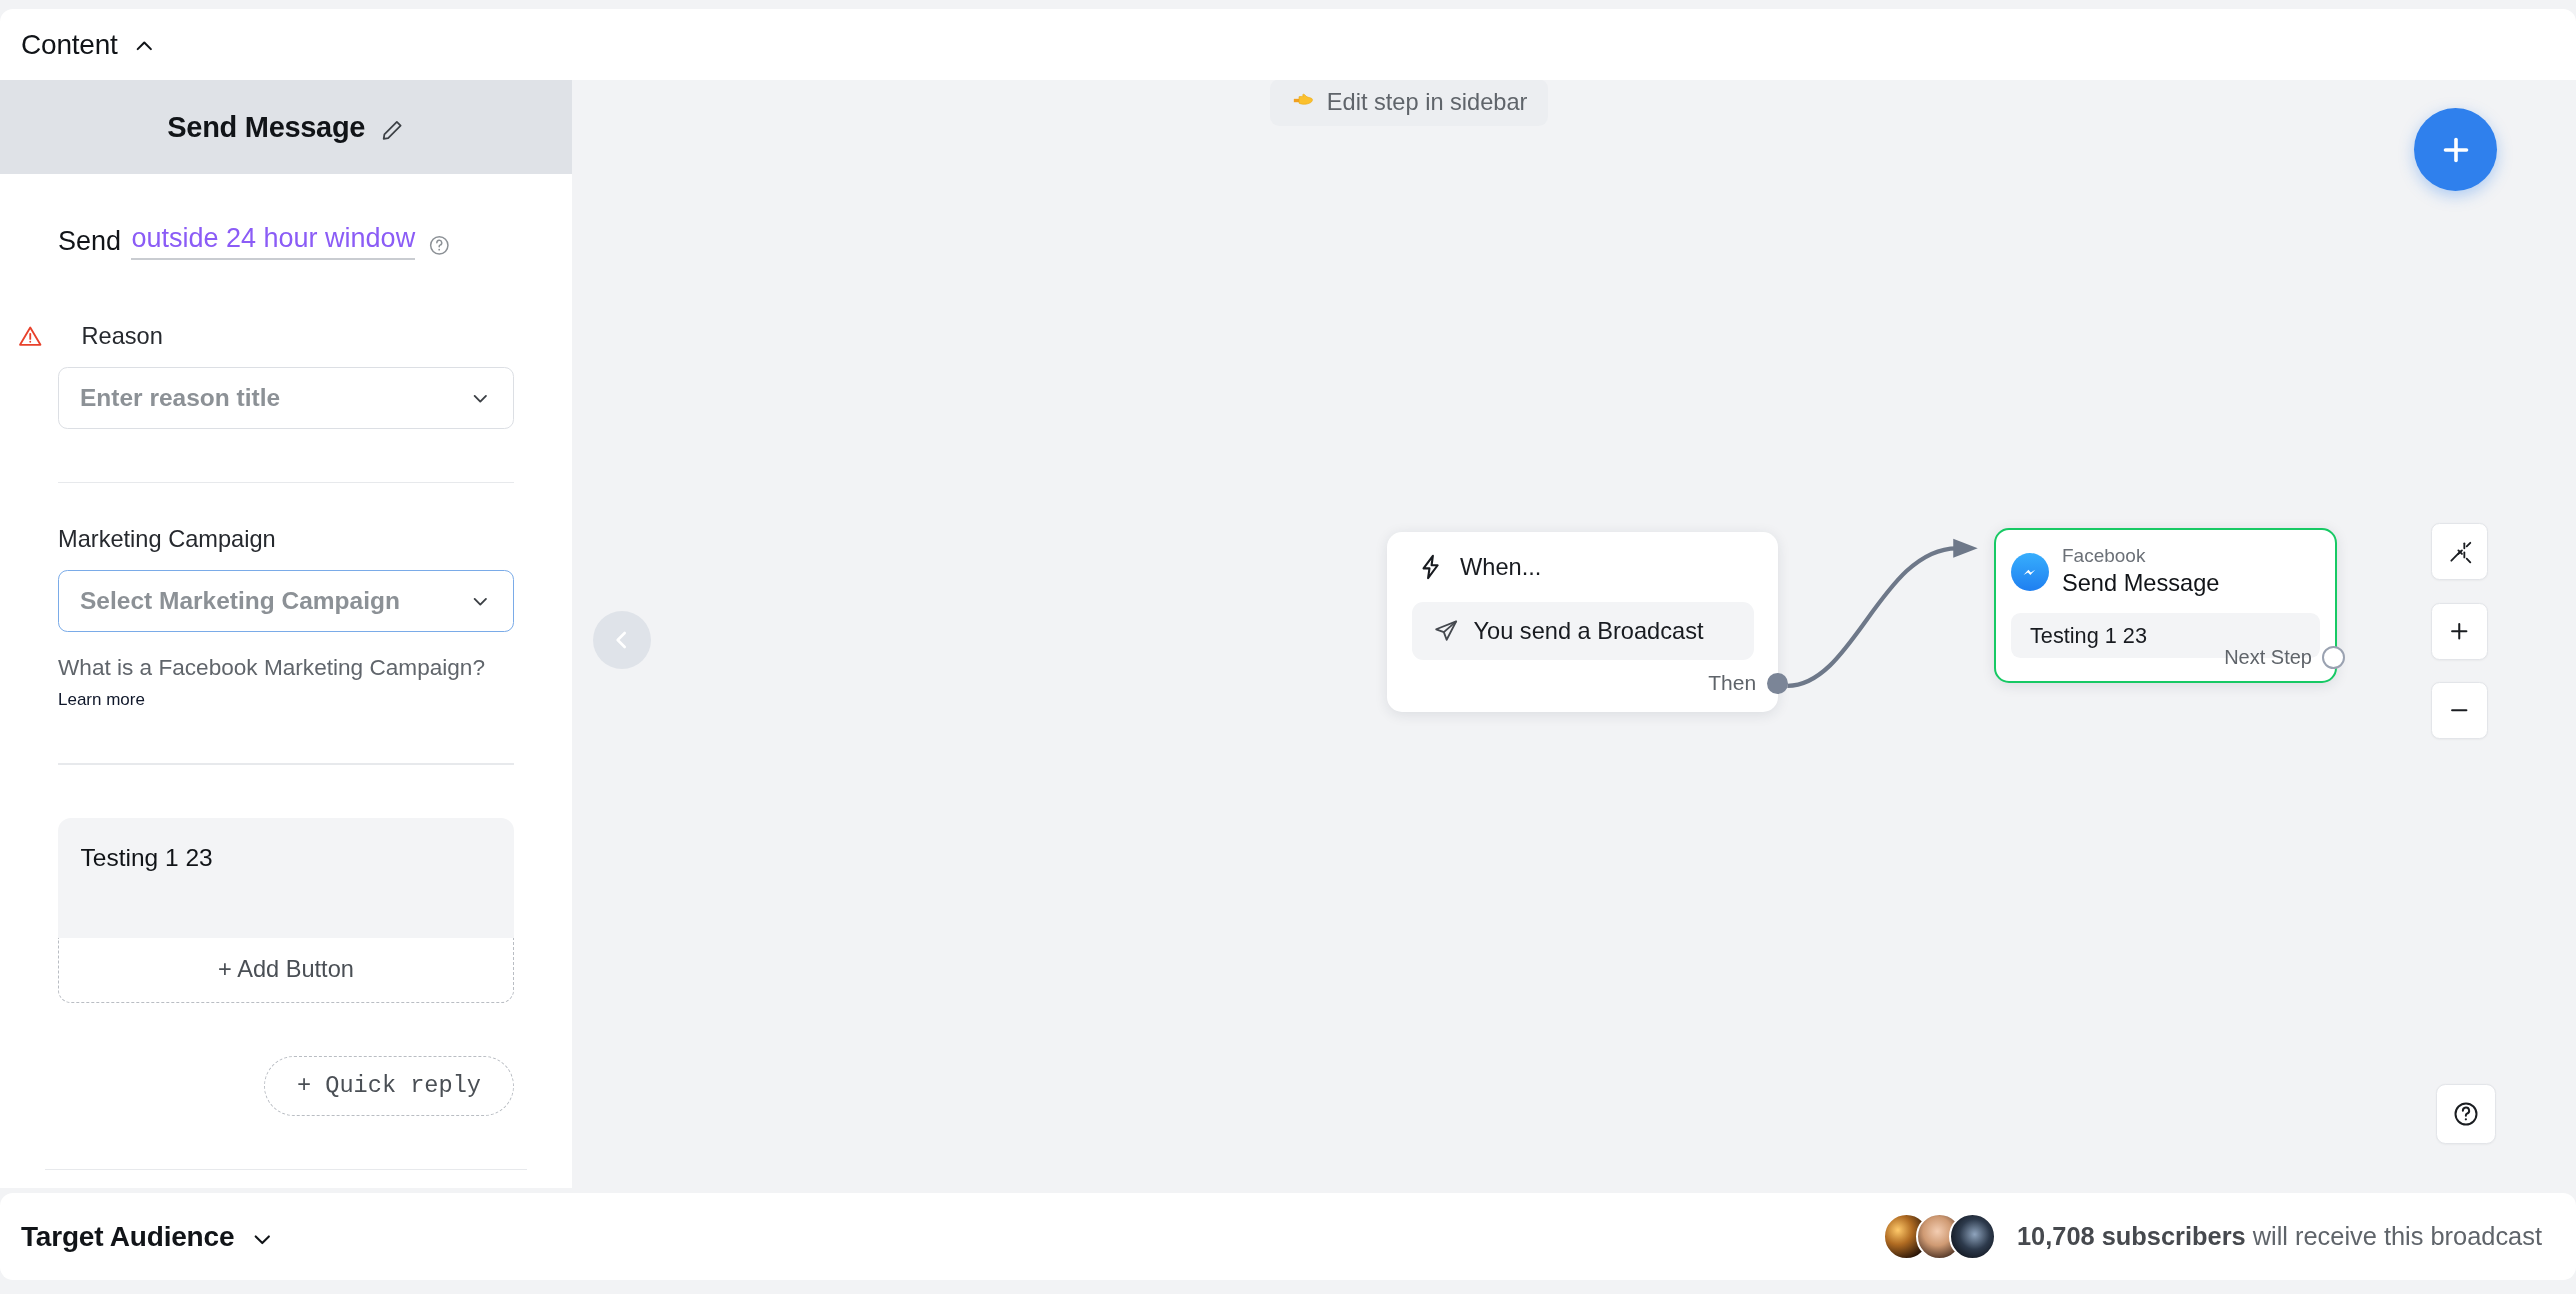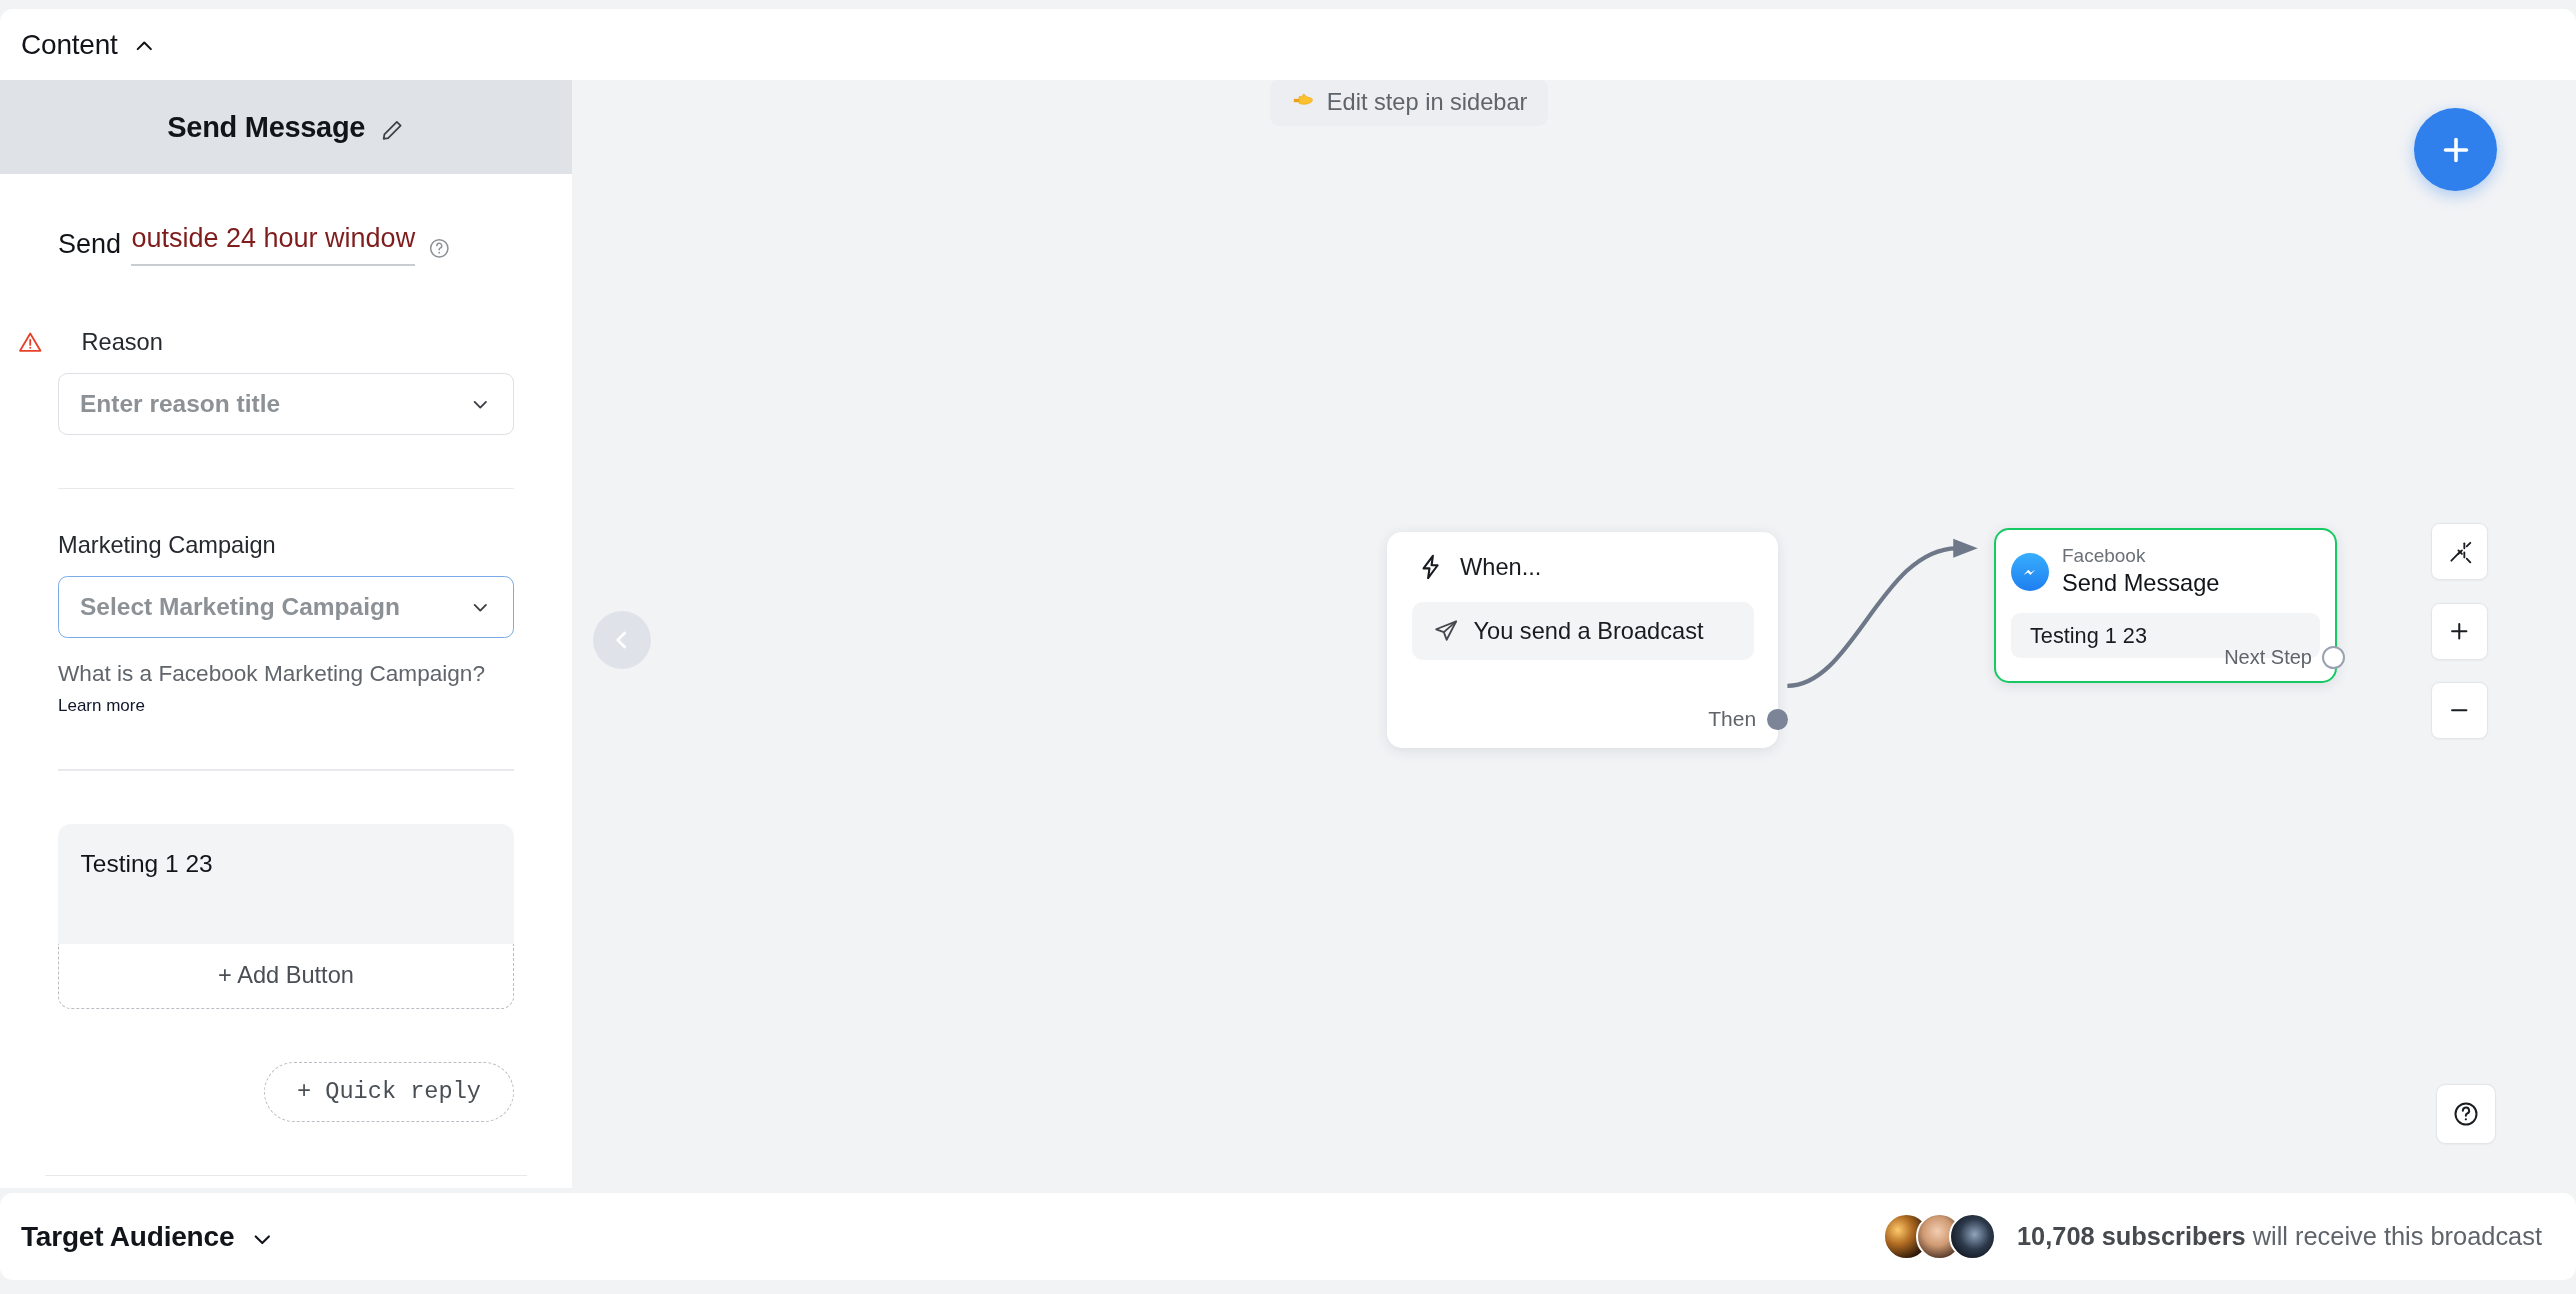--- a/index.html
+++ b/index.html
@@ -43,22 +43,22 @@
   }
   .pencil-icon{margin-left:15px;width:24.5px;height:24.5px;display:inline-block;position:relative;top:2.8px;}
 
   .sb-body{padding:0 58px;box-sizing:border-box;}
 
   .send-row{
     display:flex;align-items:center;margin-top:49px;
   }
   .send-row .lbl{font-size:27px;color:#111418;}
   .send-row .lnk{
-    font-size:27px;color:#7f1d1d;margin-left:10.4px;
-    border-bottom:2.8px solid #c9ccd1;padding-bottom:10px;cursor:pointer;
+    font-size:27px;color:#8b5cf6;margin-left:10.4px;
+    border-bottom:2.8px solid #c9ccd1;padding-bottom:4px;cursor:pointer;
   }
   .qmark{
     margin-left:13px;width:22.6px;height:22.6px;display:inline-block;position:relative;top:3.8px;
   }
 
   .reason-head{display:flex;align-items:center;margin-top:63px;margin-left:-40px;gap:24px;}
   .warn-icon{width:24.5px;height:24.5px;margin-right:15px;}
   .reason-head .t{font-size:23.6px;color:#26292e;}
 
   .select-box{
@@ -132,21 +132,21 @@
   }
   .help-btn{
     position:absolute;left:2436px;top:1084px;width:58px;height:58px;
     background:#fff;border:0.9px solid #e3e5e9;border-radius:9.4px;
     display:flex;align-items:center;justify-content:center;cursor:pointer;z-index:22;
     box-shadow:0 0.9px 1.9px rgba(0,0,0,.04);
   }
 
   
   .node-trigger{
-    position:absolute;left:1387px;top:532px;width:391px;height:216px;
+    position:absolute;left:1387px;top:532px;width:391px;height:180px;
     background:#fff;border-radius:15px;box-shadow:0 2.8px 13px rgba(25,35,60,.10);
     z-index:14;
   }
   .node-trigger .nh{display:flex;align-items:center;padding:21px 0 0 30px;}
   .bolt-icon{width:28px;height:28px;margin-right:15px;}
   .node-trigger .nh-t{font-size:23.6px;color:#181b20;}
   .trigger-chip{
     margin:21px 24.5px 0 24.5px;background:#f3f4f6;border-radius:11.3px;height:58px;
     display:flex;align-items:center;padding-left:21px;box-sizing:border-box;
   }

